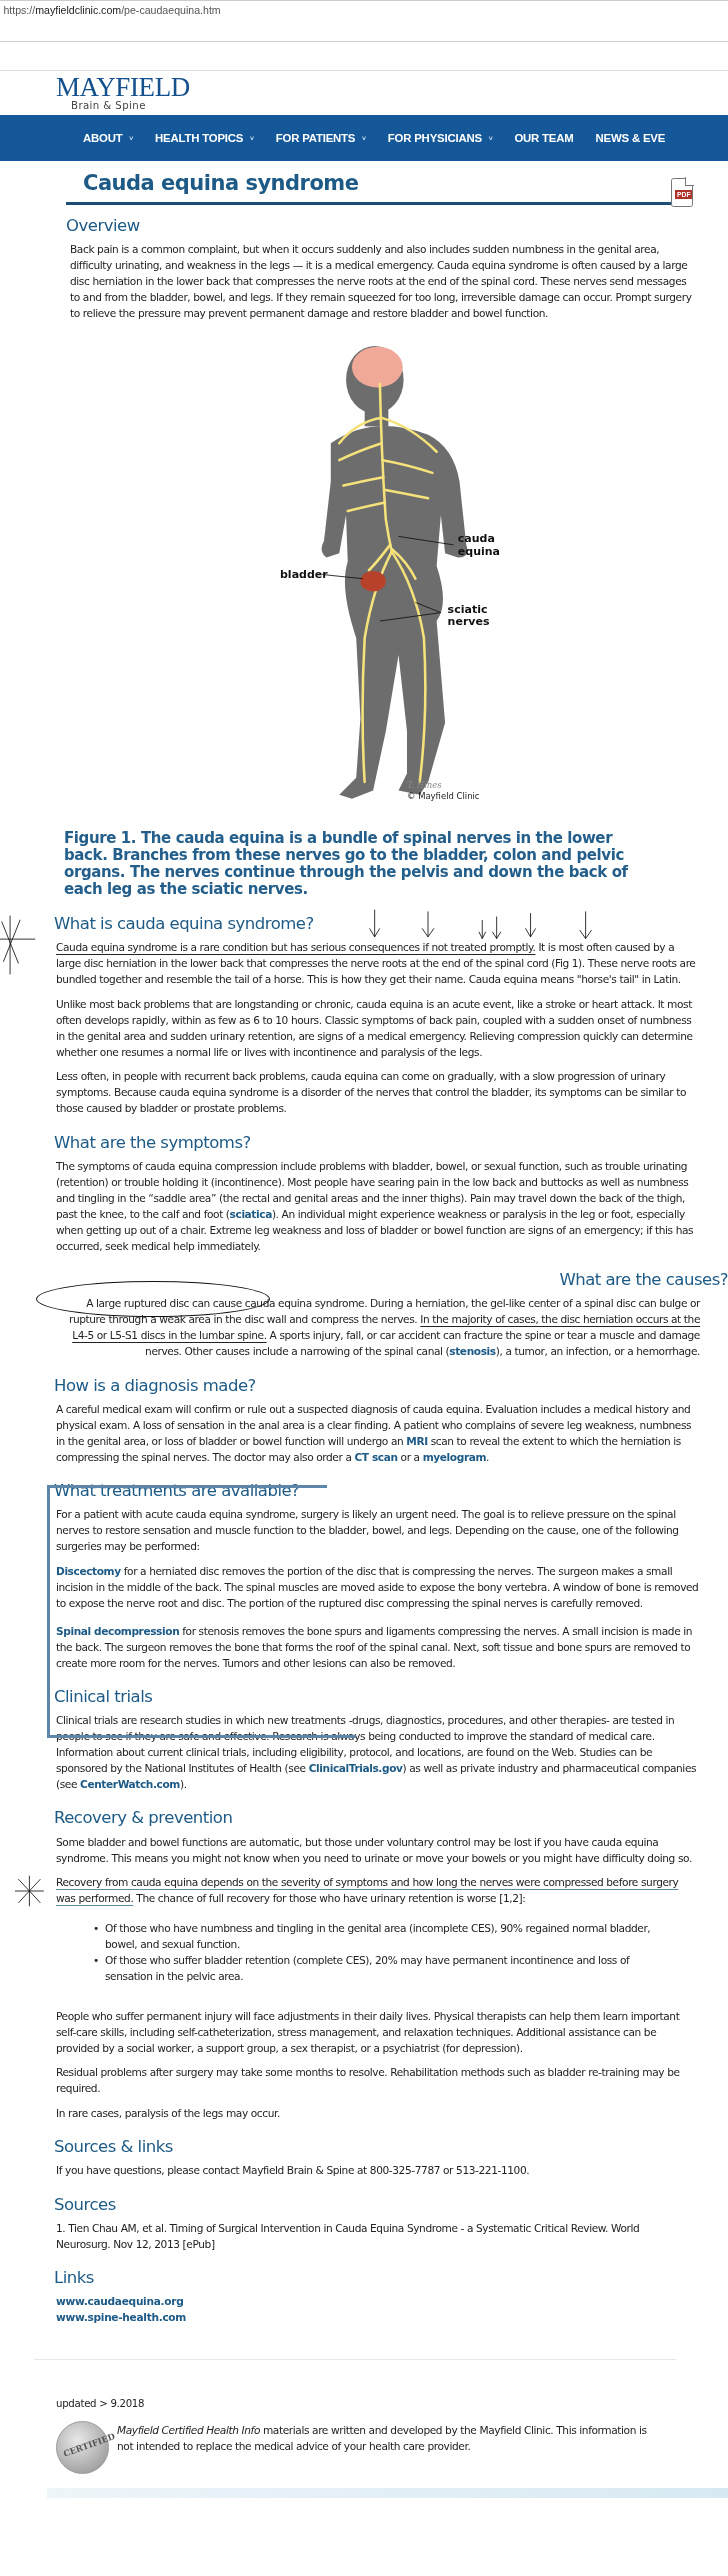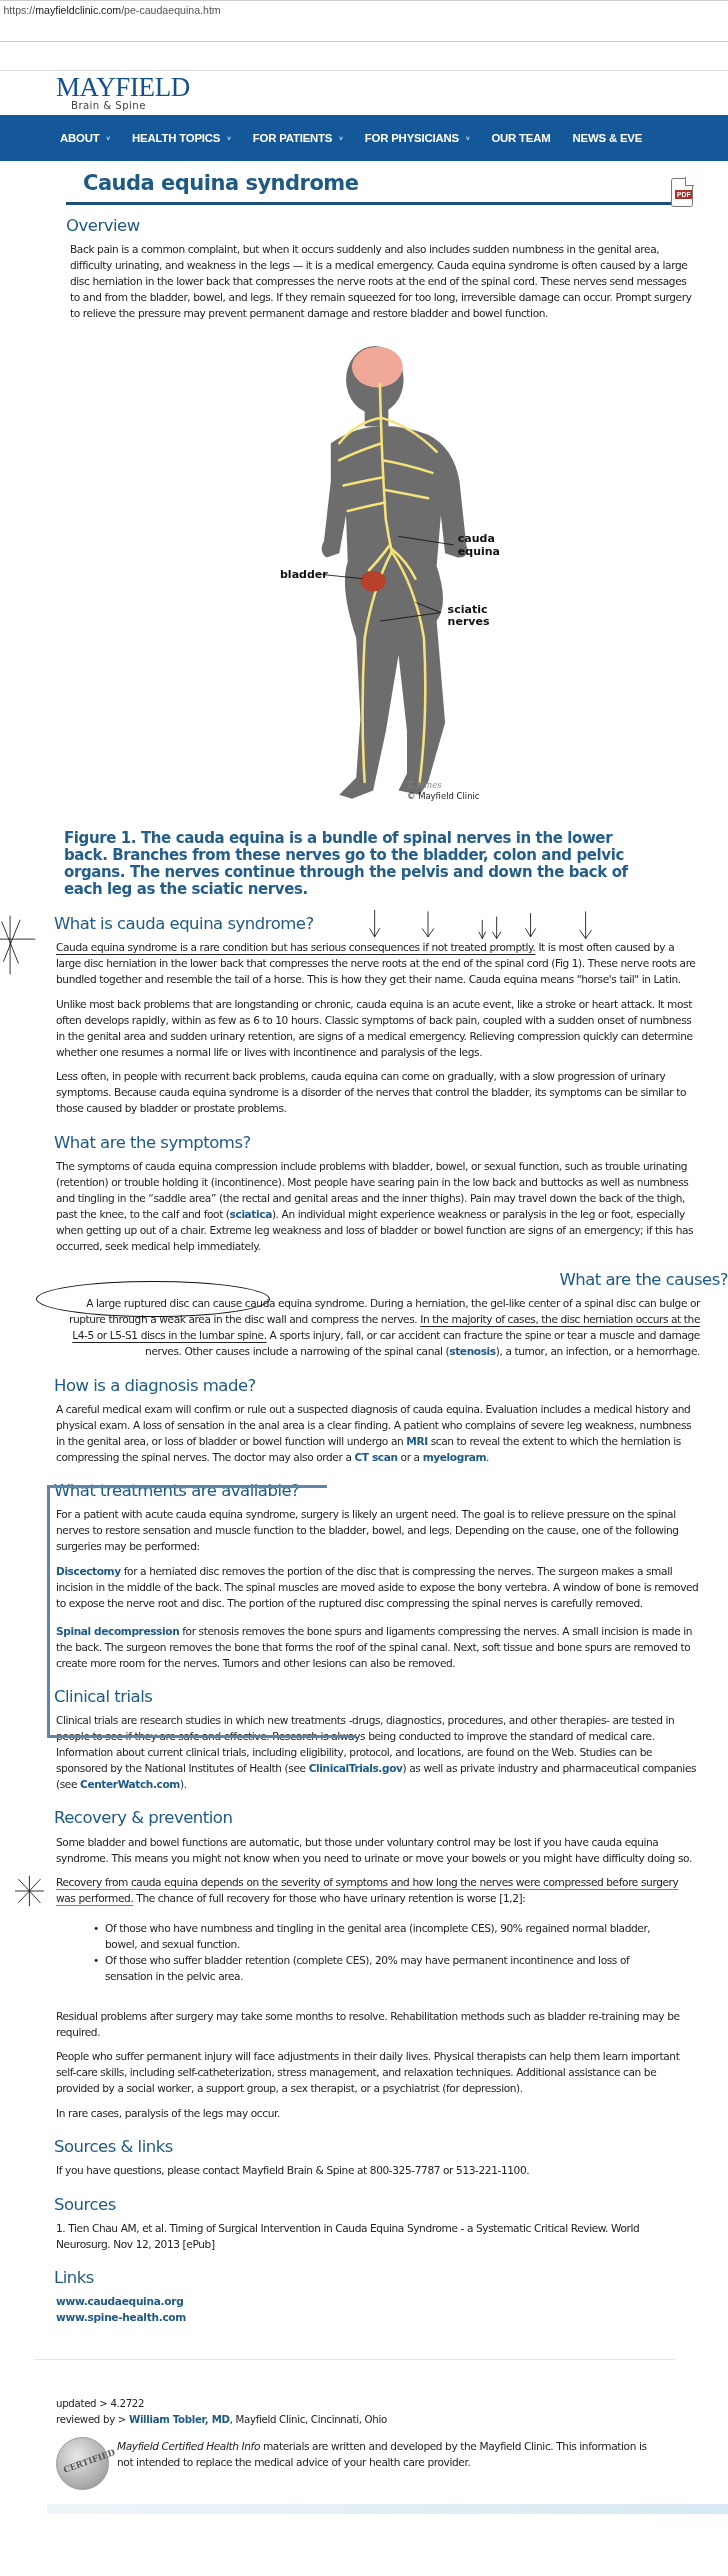--- a/index.html
+++ b/index.html
@@ -7,21 +7,21 @@
   body { font-family: "Liberation Sans", "DejaVu Sans", sans-serif; color: #222; position: relative; overflow-x: hidden; }
 
   .urlbar { height: 42px; border-top: 0.8px solid #ccc; border-bottom: 0.8px solid #ccc; padding: 3.4px 3.4px; font-size: 10.6px; color: #555; background: #fff; }
   .urlbar b { color: #222; font-weight: normal; }
   .toolbar-strip { height: 29px; border-bottom: 0.8px solid #ddd; background: #fff; }
 
   .brand { height: 44px; position: relative; }
   .brand .logo-main { position: absolute; left: 56px; top: 1.7px; font-family: "Liberation Serif", "DejaVu Serif", serif; font-size: 27px; color: #14508c; letter-spacing: -0.4px; line-height: 29px; }
   .brand .logo-sub { position: absolute; left: 71px; top: 29px; font-family: "DejaVu Sans", sans-serif; font-size: 10.2px; color: #444; letter-spacing: 0.4px; }
 
-  .nav { height: 46px; background: #14589a; display: flex; align-items: center; padding-left: 60px; white-space: nowrap; overflow: hidden; }
+  .nav { height: 46px; background: #14589a; display: flex; align-items: center; padding-left: 83px; white-space: nowrap; overflow: hidden; }
   .nav .item { color: #fff; font-weight: bold; font-size: 11.4px; margin-right: 22px; display: flex; align-items: center; letter-spacing: -0.2px; }
   .nav .chev { font-size: 6.8px; margin-left: 6.8px; color: #cfe0f2; }
 
   .content { position: relative; padding: 0 0 0 0; }
   .page-title-wrap { position: relative; margin: 10.2px 0 0 66px; width: 627px; height: 37px; }
   .page-title { font-family: "DejaVu Sans", sans-serif; font-size: 21px; color: #1d5a86; letter-spacing: -0.5px; margin-left: 17px; }
   .title-rule { position: absolute; left: 0; right: 18.6px; top: 31px; height: 2.5px; background: #1d4e76; }
   .pdf-icon { position: absolute; right: 0; top: 6.8px; width: 22px; height: 29px; border: 1.7px solid #777; border-radius: 2.5px; background: #fff; }
   .pdf-icon::before { content: ""; position: absolute; right: -1.7px; top: -1.7px; width: 7.6px; height: 7.6px; background: #fff; border-left: 1.7px solid #777; border-bottom: 1.7px solid #777; }
   .pdf-icon .tag { position: absolute; left: 3.4px; top: 11px; background: #b0302a; color: #fff; font-size: 6.8px; font-weight: bold; padding: 0.8px 1.7px; }
@@ -214,43 +214,42 @@
           <line x1="4" y1="6" x2="30" y2="34"></line>
           <line x1="30" y1="6" x2="4" y2="34"></line>
         </g>
     </svg>
     <p class="body"><span class="ul-blue">Recovery from cauda equina depends on the severity of symptoms and how long the nerves were compressed before surgery was performed.</span><span> The chance of full recovery for those who have urinary retention is worse [1,2]:</span></p>
   </div>
   <ul class="bul">
     <li>Of those who have numbness and tingling in the genital area (incomplete CES), 90% regained normal bladder, bowel, and sexual function.</li>
     <li>Of those who suffer bladder retention (complete CES), 20% may have permanent incontinence and loss of sensation in the pelvic area.</li>
   </ul>
+  <p class="body">People who suffer permanent injury will face adjustments in their daily lives. Physical therapists can help them learn important self-care skills, including self-catheterization, stress management, and relaxation techniques. Additional assistance can be provided by a social worker, a support group, a sex therapist, or a psychiatrist (for depression).</p>
   <p class="body">Residual problems after surgery may take some months to resolve. Rehabilitation methods such as bladder re-training may be required.</p>
-  <p class="body">People who suffer permanent injury will face adjustments in their daily lives. Physical therapists can help them learn important self-care skills, including self-catheterization, stress management, and relaxation techniques. Additional assistance can be provided by a social worker, a support group, a sex therapist, or a psychiatrist (for depression).</p>
   <p class="body">In rare cases, paralysis of the legs may occur.</p>
 
   <h2 class="sec">Sources &amp; links</h2>
   <p class="body">If you have questions, please contact Mayfield Brain &amp; Spine at 800-325-7787 or 513-221-1100.</p>
 
   <h2 class="sec">Sources</h2>
   <div class="refs">
     <div>1. Tien Chau AM, et al. Timing of Surgical Intervention in Cauda Equina Syndrome - a Systematic Critical Review. World Neurosurg. Nov 12, 2013 [ePub]</div>
   </div>
 
   <h2 class="sec">Links</h2>
   <div class="links">
     <a href="#">www.caudaequina.org</a>
     <a href="#">www.spine-health.com</a>
   </div>
 
   <div class="hr"></div>
 
   <div class="meta">
-    <div><span>updated &gt; </span><span>4.2722</span></div>
-    <div><span>reviewed by &gt; </span><a class="lnk" href="#">William Tobler, MD</a><span>, Mayfield Clinic, Cincinnati, Ohio</span></div>
+    <div><span>updated &gt; </span><span>9.2018</span></div>
   </div>
 
   <div class="cert">
     <div class="seal">
         <span>CERTIFIED</span>
       </div>
     <p><i>Mayfield Certified Health Info</i><span> materials are written and developed by the Mayfield Clinic. This information is not intended to replace the medical advice of your health care provider.</span></p>
   </div>
   <div class="bottom-band"></div>
 </main>

